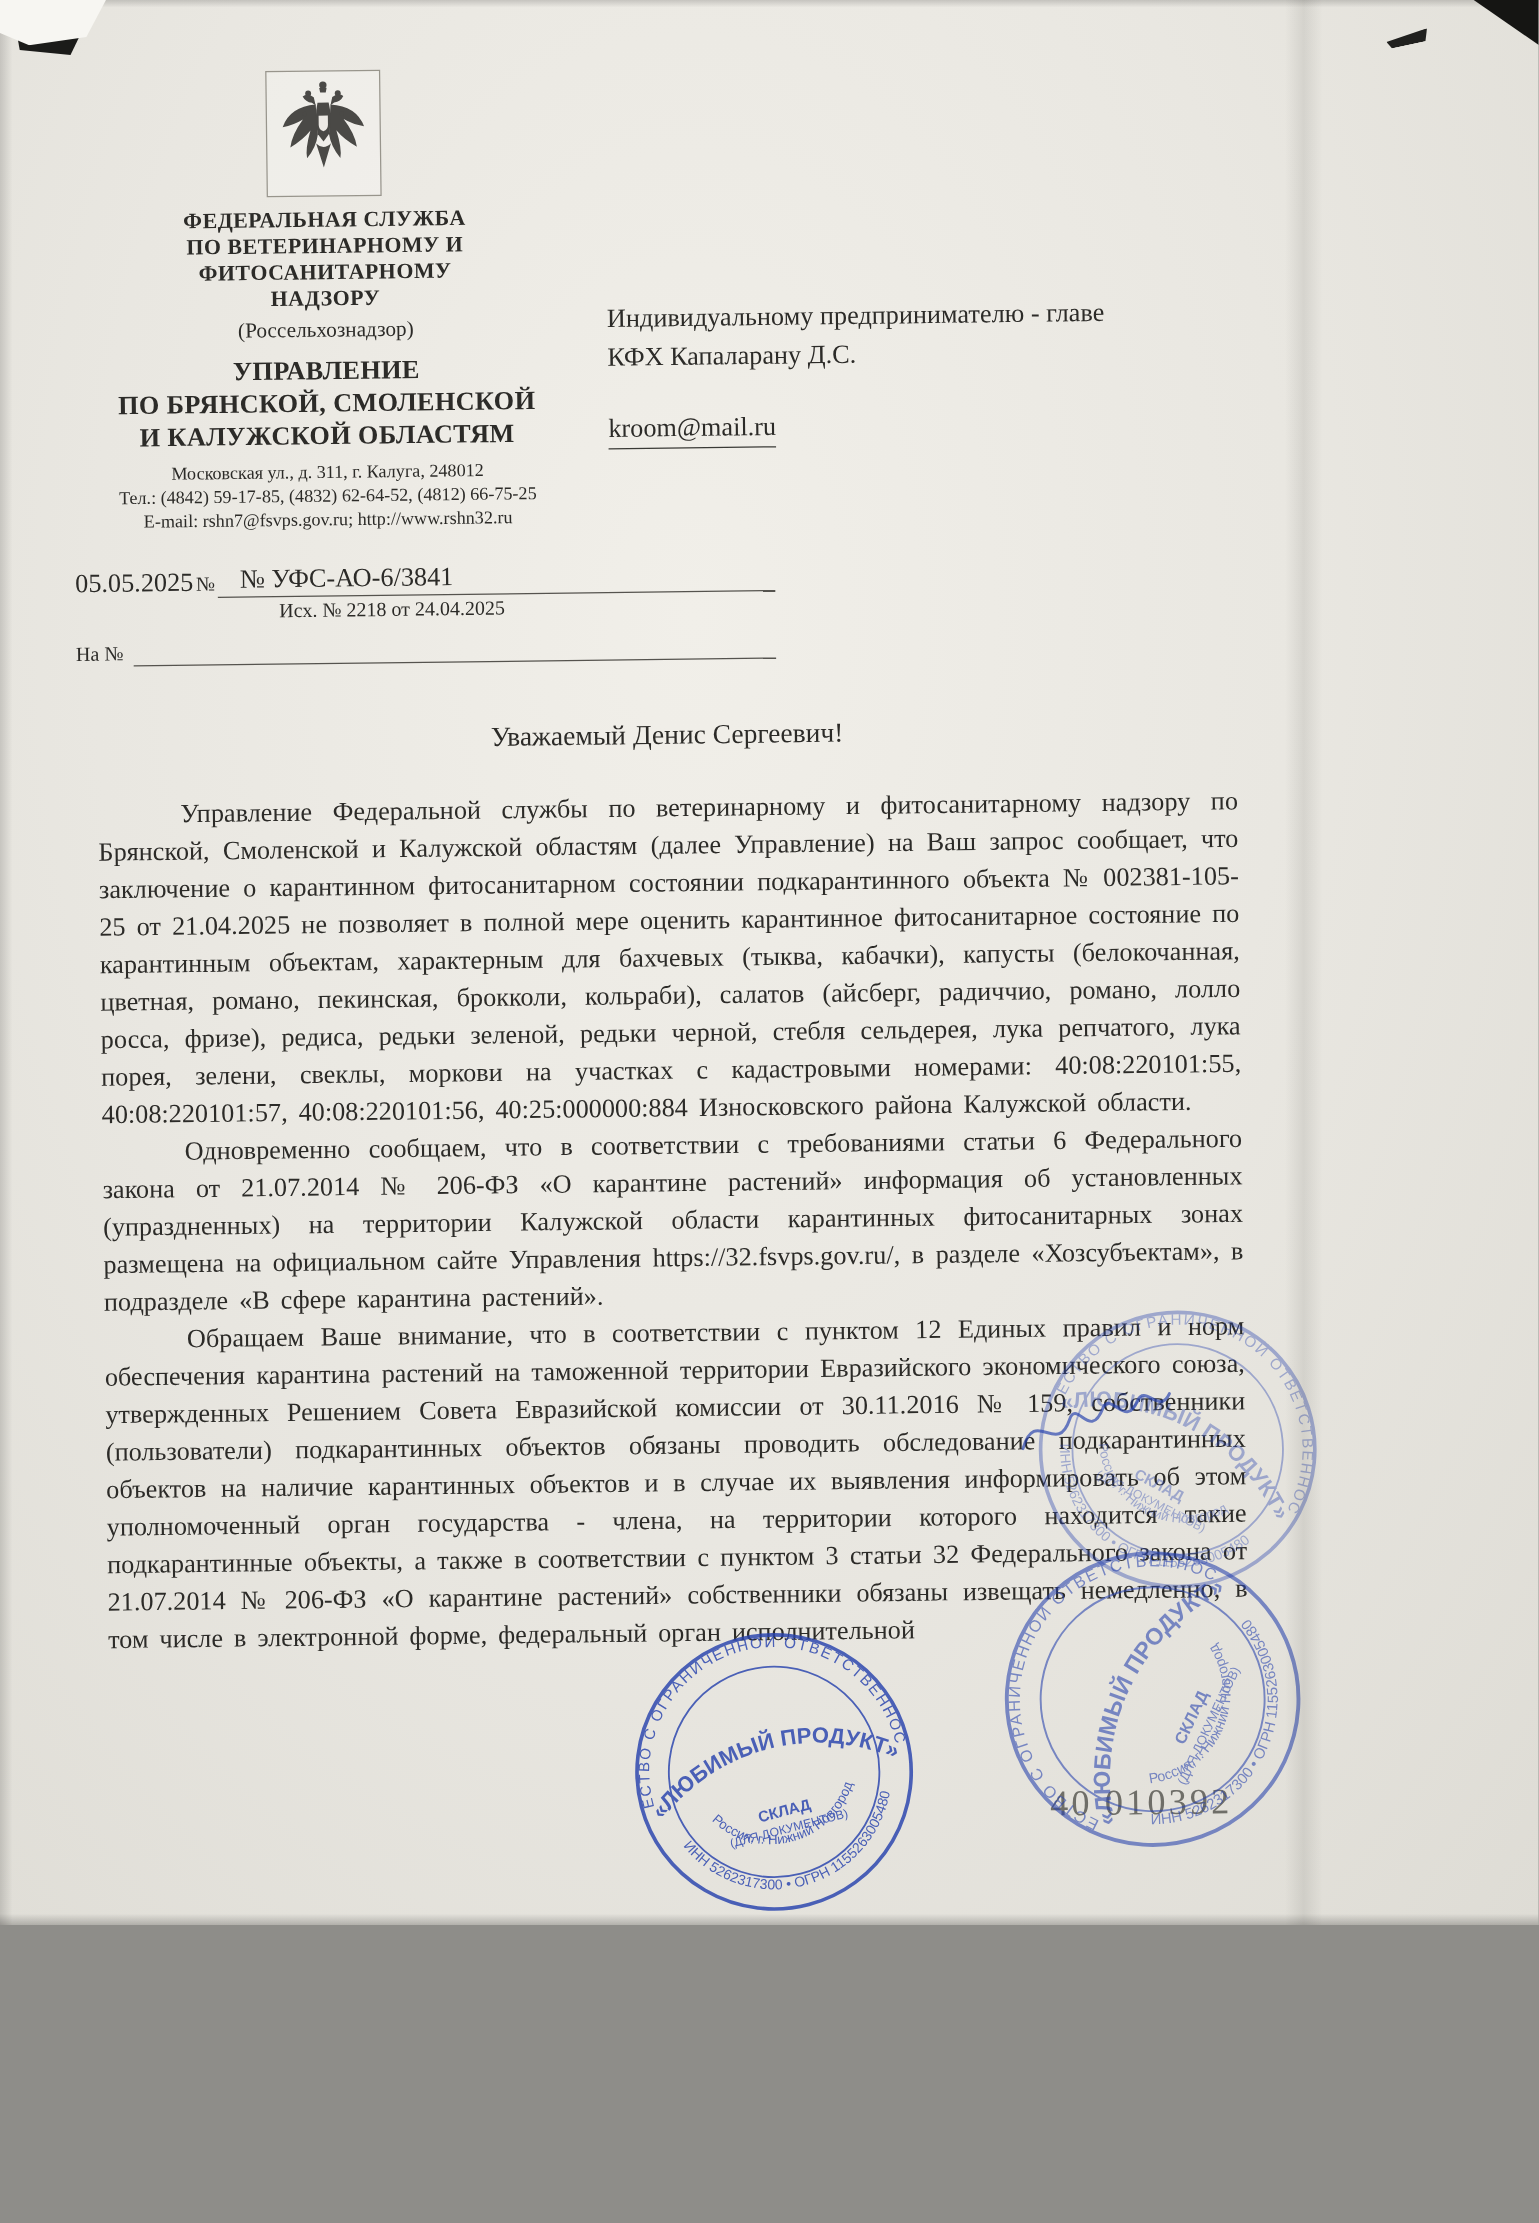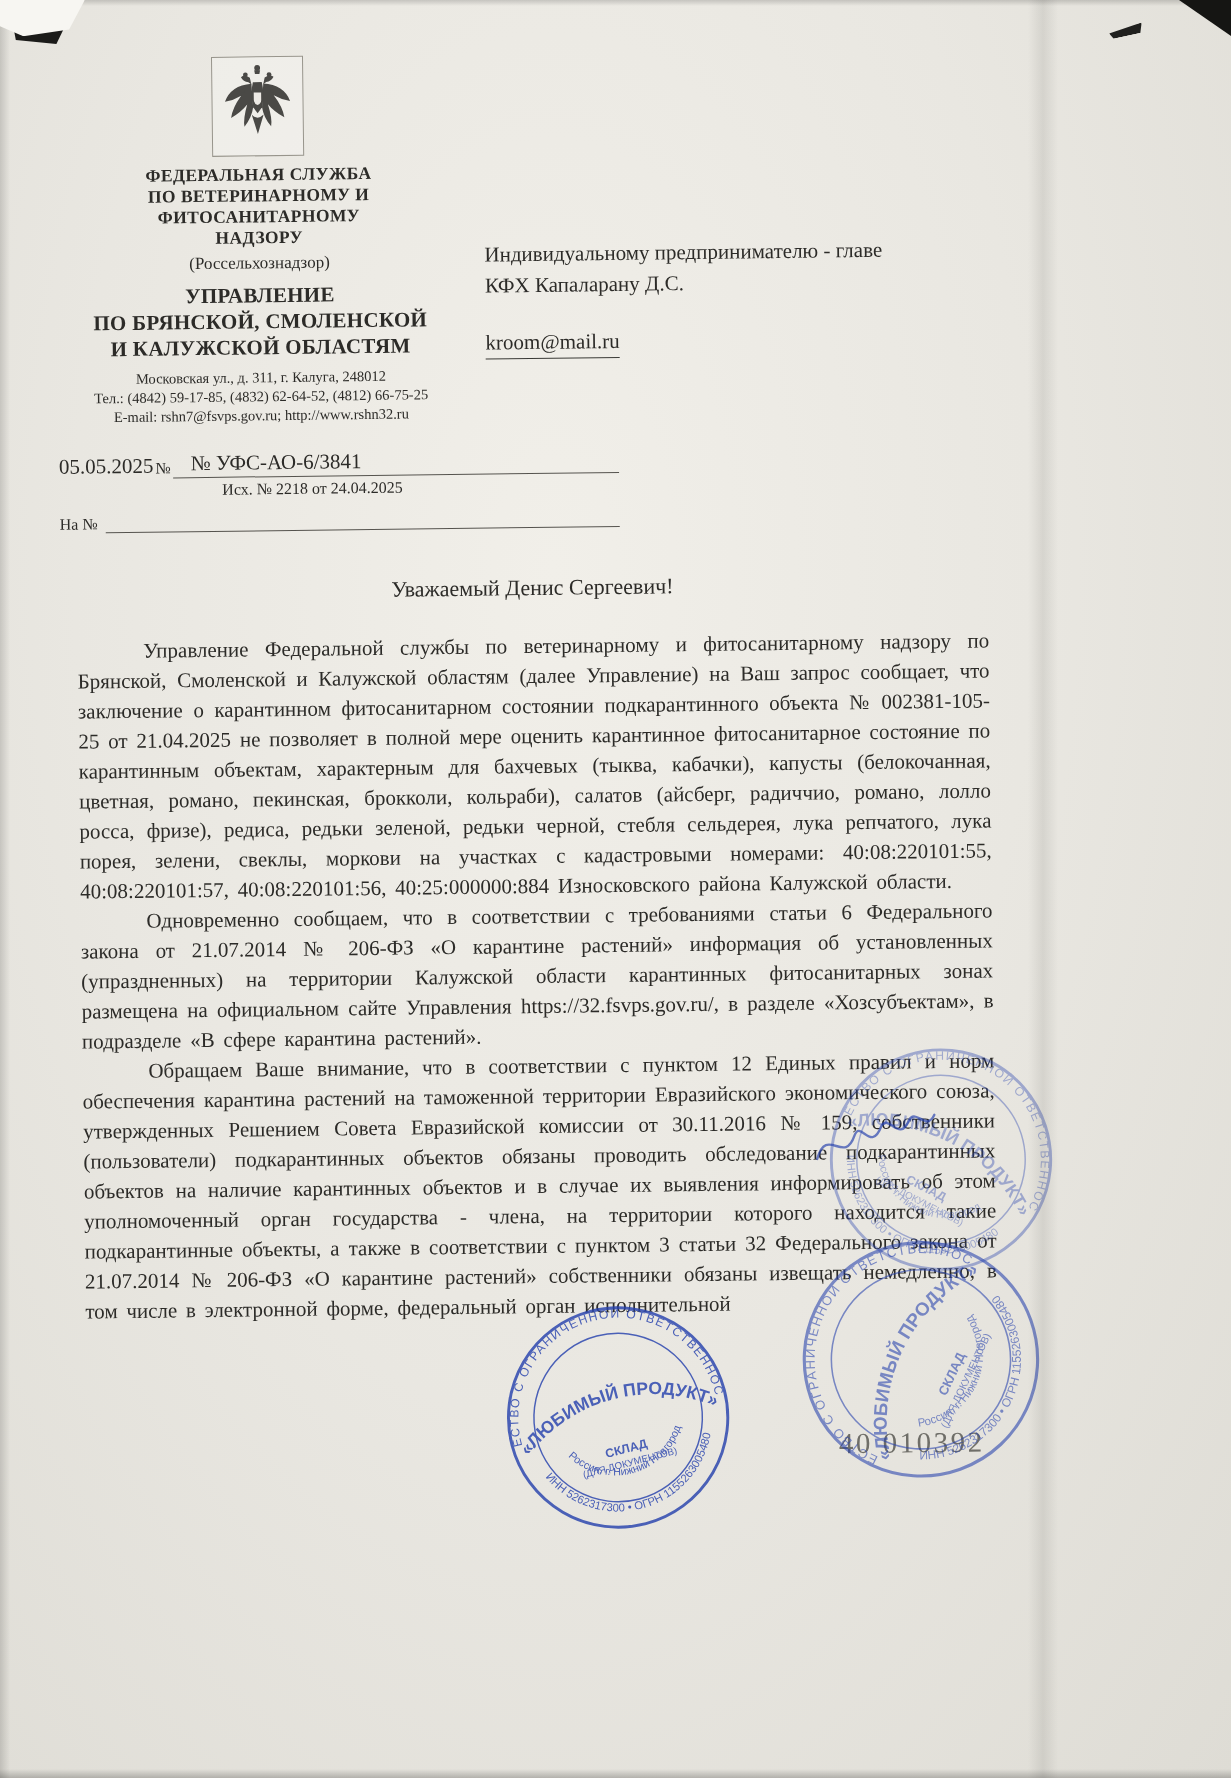--- a/index.html
+++ b/index.html
@@ -1,17 +1,17 @@
 <!DOCTYPE html>
 <html><head>
 <meta charset="utf-8">
 <style>
   html,body{margin:0;padding:0;background:#8e8d89;}
   .scan{
-    position:relative;width:1231px;height:1778px;overflow:hidden;
+    position:relative;width:1231px;height:1540px;overflow:hidden;
     background:
       radial-gradient(ellipse at 45% 32%, #f1efe9 0%, #e9e7e1 50%, #dedcd5 100%);
     font-family:"Liberation Serif","DejaVu Serif",serif;
     color:#2c2b28;
   }
   .content{position:absolute;inset:0;transform:rotate(-0.7deg);transform-origin:50% 40%;}
 
   
   .letterhead{position:absolute;left:55px;top:52px;width:420px;text-align:center;}
   .emblem-box{display:inline-block;border:1px solid #98958c;padding:5px 8px;background:rgba(255,255,255,0.25);}

